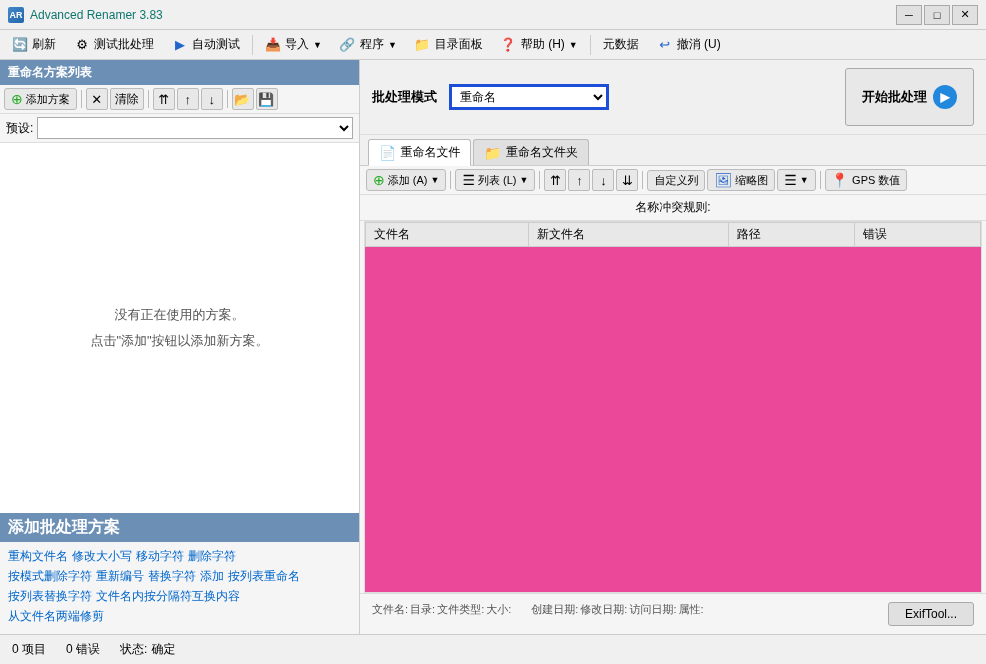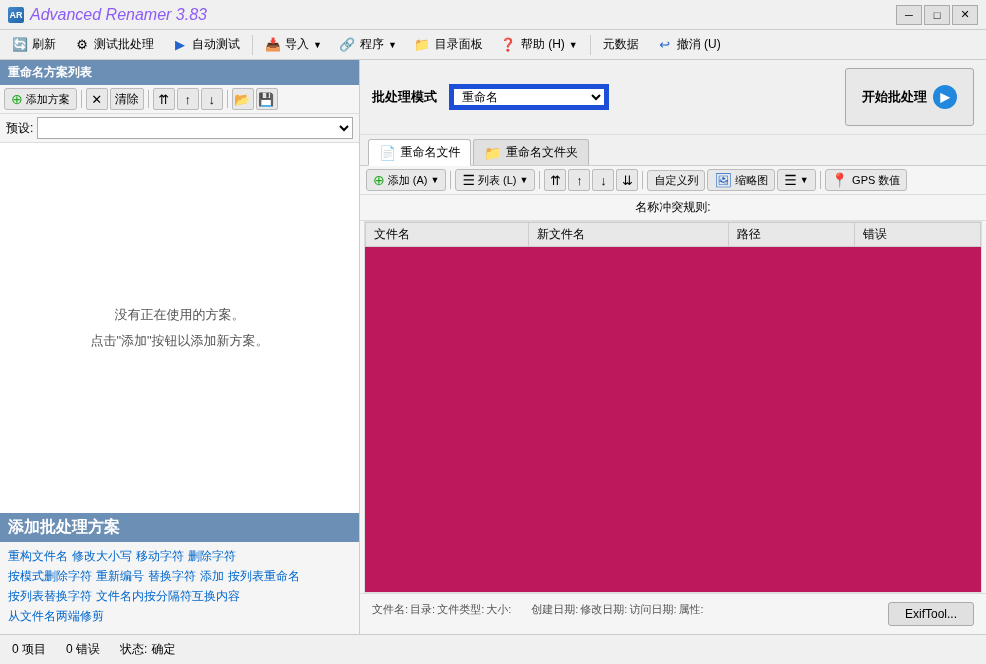--- a/index.html
+++ b/index.html
@@ -25,23 +25,22 @@
       width: 16px;
       height: 16px;
       margin-right: 6px;
       background: linear-gradient(135deg, #4488cc, #2266aa);
       border-radius: 2px;
       display: flex; align-items: center; justify-content: center;
       color: white; font-size: 9px; font-weight: bold;
     }
     .title-bar-text {
       flex: 1;
-      font-size: 16px;
-      color: #8b5cf6;
-      font-style: italic;
+      font-size: 12px;
+      color: #0f766e;
     }
     .title-bar-buttons {
       display: flex;
       gap: 2px;
     }
     .title-btn {
       width: 26px;
       height: 20px;
       background: #e0e0e0;
       border: 1px solid #aaa;
@@ -222,21 +221,21 @@
       background: #f0f0f0;
       border-bottom: 1px solid #ddd;
     }
     .batch-mode-label {
       font-size: 13px;
       font-weight: bold;
     }
     .batch-mode-select {
       height: 26px;
       width: 160px;
-      border: 5px solid #1d4ed8;
+      border: 3px solid #1d4ed8;
       background: white;
       font-size: 12px;
       padding: 0 4px;
     }
     .start-btn {
       margin-left: auto;
       display: flex;
       align-items: center;
       gap: 6px;
       padding: 16px 16px;
@@ -318,21 +317,21 @@
       width: 180px;
       border: 1px solid #aaa;
       background: white;
       font-size: 12px;
       padding: 0 4px;
     }
 
     
     .file-table-container {
       flex: 1;
-      background: #be185d;
+      background: #ec4899;
       overflow: auto;
       border: 1px solid #ddd;
       margin: 0 4px;
     }
     .file-table {
       width: 100%;
       border-collapse: collapse;
     }
     .file-table th {
       background: #e8e8e8;

